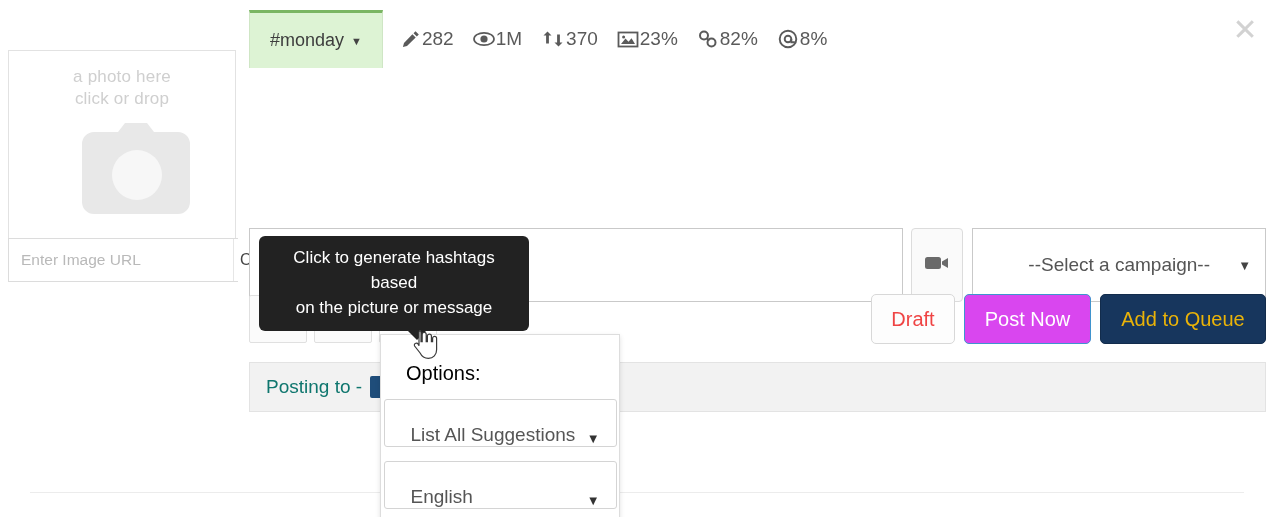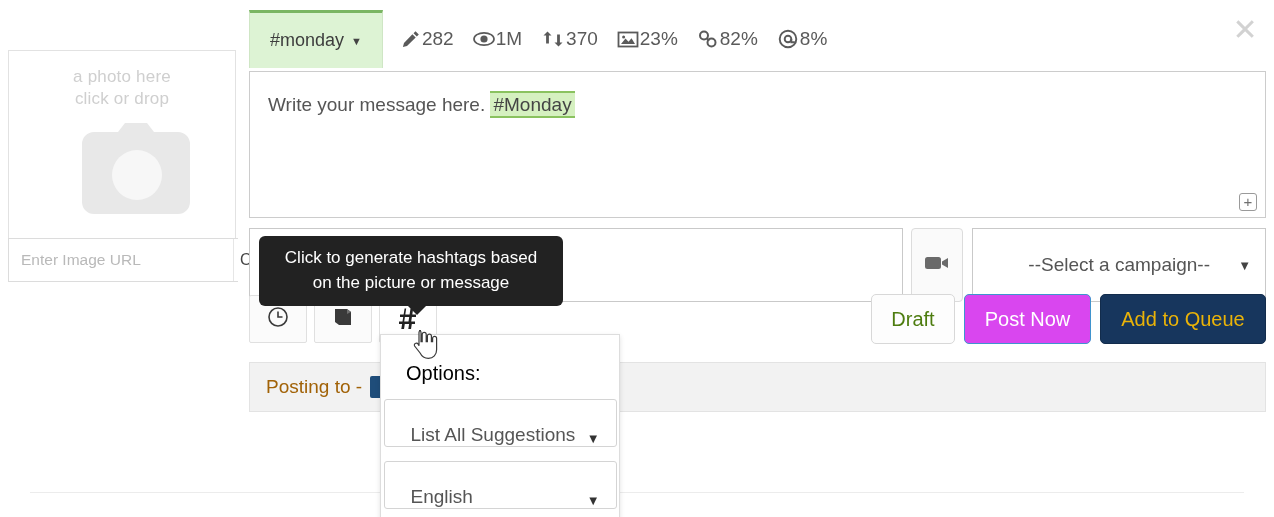--- a/index.html
+++ b/index.html
@@ -131,48 +131,48 @@
   .actions {
     position: absolute; right: 8px; top: 294px; display: flex; align-items: center;
   }
   .btn {
     height: 50px; border-radius: 5px; font-size: 20px;
     display: flex; align-items: center; justify-content: center;
     cursor: pointer; border: 1px solid transparent;
     font-family: "Liberation Sans", sans-serif;
   }
   .btn-draft {
-    width: 84px; background: #fdfdfd; border: 1px solid #d8d8d8; color: #4d7c0f;
+    width: 84px; background: #fdfdfd; border: 1px solid #d8d8d8; color: #ef4444;
     margin-right: 9px;
   }
   .btn-post {
     width: 127px; background: #d946ef; color: #fff;
     border: 1px solid #3f94ce; margin-right: 9px;
   }
   .btn-queue {
     width: 166px; background: #17365d; color: #eab308; border: 1px solid #122c4c;
   }
 
   
   .posting-row {
     position: absolute; left: 249px; top: 362px;
     width: 1017px; height: 50px;
     background: #f2f2f2; border: 1px solid #e3e3e3;
     display: flex; align-items: center; padding-left: 16px;
-    font-size: 19px; color: #a16207;
+    font-size: 19px; color: #0f766e;
   }
   .net-badge {
     width: 22px; height: 22px; background: #1f4d7a;
     border-radius: 2px; margin-left: 8px;
   }
 
   
   .tooltip {
     position: absolute; left: 259px; top: 236px;
-    width: 304px; padding: 9px 10px 11px;
+    width: 270px; padding: 9px 10px 11px;
     background: #222222; border-radius: 6px;
     color: #fff; font-size: 17px; line-height: 25px;
     text-align: center; z-index: 40;
   }
   .tooltip .arrow {
     position: absolute; left: 148px; bottom: -9px;
     width: 0; height: 0;
     border-left: 10px solid transparent; border-right: 10px solid transparent;
     border-top: 10px solid #222222;
   }
@@ -287,27 +287,20 @@
               <circle cx="11" cy="10" r="8.3" fill="none" stroke="#5a5a5a" stroke-width="1.9"></circle>
               <circle cx="11" cy="10" r="3.3" fill="none" stroke="#5a5a5a" stroke-width="1.9"></circle>
               <path d="M14.3 10v3.2h3.6" stroke="#5a5a5a" stroke-width="1.9" fill="none"></path>
             </svg>
         </span>
         <span>8%</span>
       </div>
     </div>
   </div>
 
-  <div class="composer">
-    <div class="msg-line">
-      <span>Write your message here.</span>
-      <span class="hl">#Monday</span>
-    </div>
-    <div class="plus-icon">+</div>
-  </div>
 
   <div class="link-row">
     <input class="link-input" type="text" placeholder="Enter a webpage url" style="">
     <div class="video-btn">
       <span>
         <svg width="26" height="20" viewBox="0 0 26 20">
             <rect x="1" y="4" width="16" height="12" rx="2.5" fill="#6a6a6a"></rect>
             <path d="M18 8.5l6-3.5v10l-6-3.5z" fill="#6a6a6a"></path>
           </svg>
       </span>

